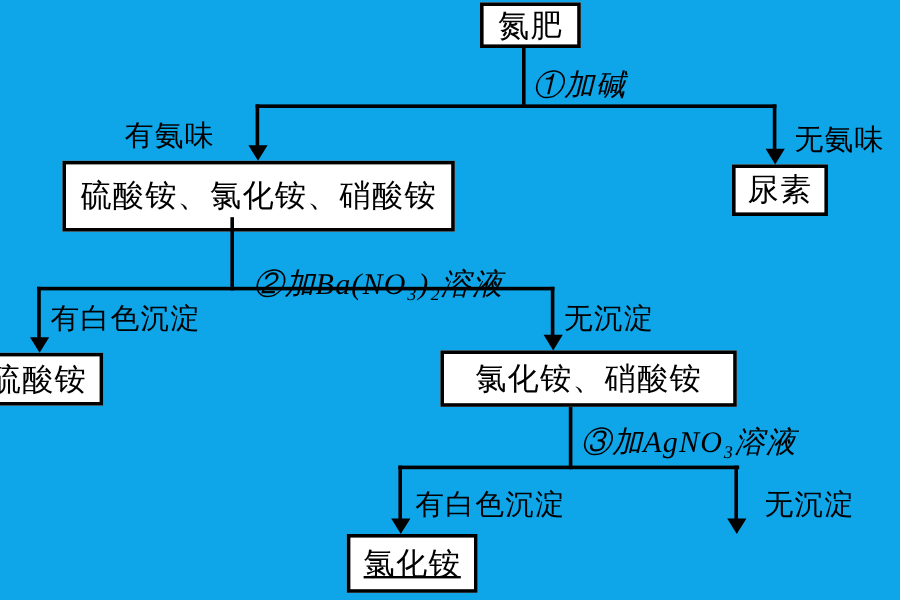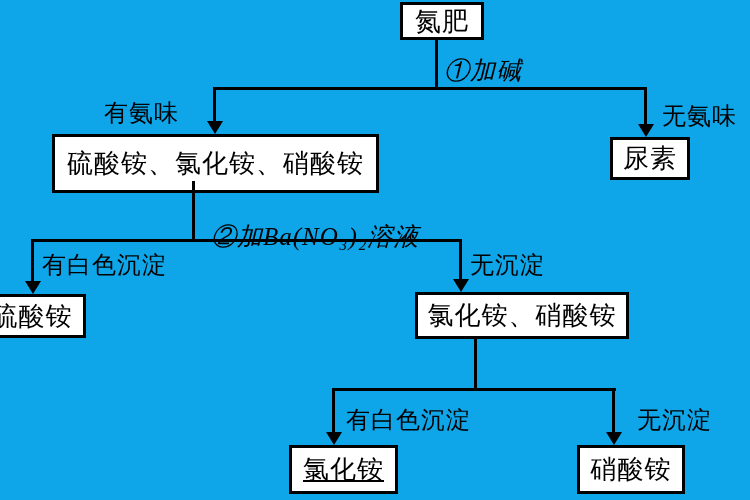--- a/index.html
+++ b/index.html
@@ -53,25 +53,24 @@
 <div id="canvas">
 
   <div class="box" style="left:400px; top:2px; width:84px; height:38px;">氮肥</div>
 
   <div class="box" style="left:52px; top:134px; width:327px; height:59px;">硫酸铵、氯化铵、硝酸铵</div>
 
   <div class="box" style="left:610px; top:137px; width:80px; height:43px;">尿素</div>
 
   <div class="box" style="left:-22px; top:294px; width:108px; height:44px;">硫酸铵</div>
 
-  <div class="box" style="left:367px; top:292px; width:214px; height:47px;margin-left:48px;">氯化铵、硝酸铵</div>
+  <div class="box" style="left:367px; top:292px; width:247px; height:47px;">氯化铵、硝酸铵</div>
 
   <div class="box" style="left:289px; top:445px; width:109px; height:49px;text-decoration:underline;">氯化铵</div>
 
-  <div class="box" style="left:577px; top:445px; width:108px; height:49px;">硝酸铵</div>
 
   <div class="vline" style="left:435px; top:40px; height:49px;"></div>
   <div class="hline" style="left:213px; top:87px; width:434px;"></div>
   <div class="vline" style="left:213px; top:87px; height:36px;"></div>
   <div class="arrow-down" style="left:207px; top:121px;"></div>
   <div class="vline" style="left:644px; top:87px; height:38px;"></div>
   <div class="arrow-down" style="left:638px; top:124px;"></div>
 
   <div class="vline" style="left:192px; top:181px; height:61px;"></div>
   <div class="hline" style="left:31px; top:239px; width:431px;"></div>
@@ -92,18 +91,19 @@
   <div class="lbl" style="left:104px; top:97px;">有氨味</div>
 
   <div class="lbl" style="left:662px; top:100px;">无氨味</div>
 
   <div class="lbl lbl-step" style="left:211px; top:196px;margin-top:24px;">②加Ba(NO₃)₂溶液</div>
 
   <div class="lbl" style="left:42px; top:249px;">有白色沉淀</div>
 
   <div class="lbl" style="left:470px; top:249px;">无沉淀</div>
 
+  <div class="lbl lbl-step" style="left:484px; top:352px;">③加AgNO₃溶液</div>
 
   <div class="lbl" style="left:346px; top:404px;">有白色沉淀</div>
 
   <div class="lbl" style="left:637px; top:404px;">无沉淀</div>
 
 </div>
 
 </body></html>

